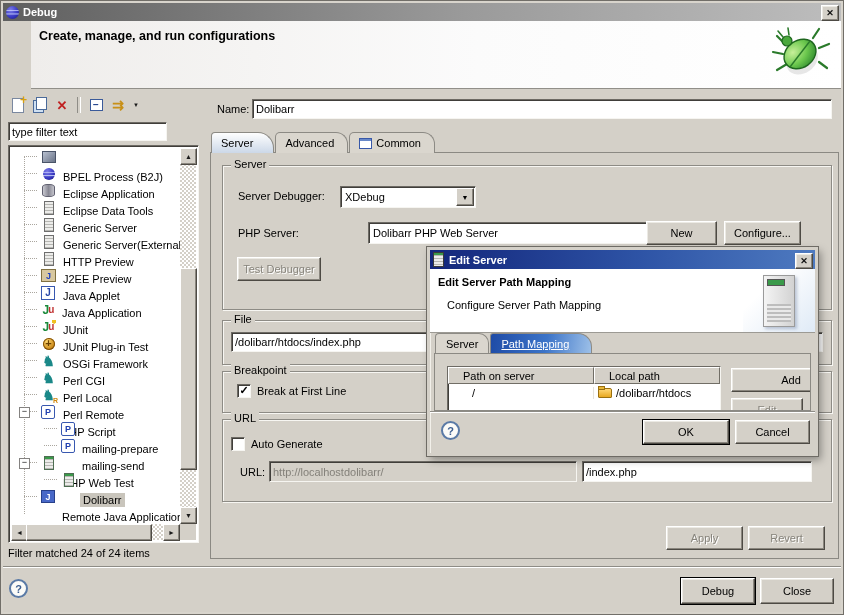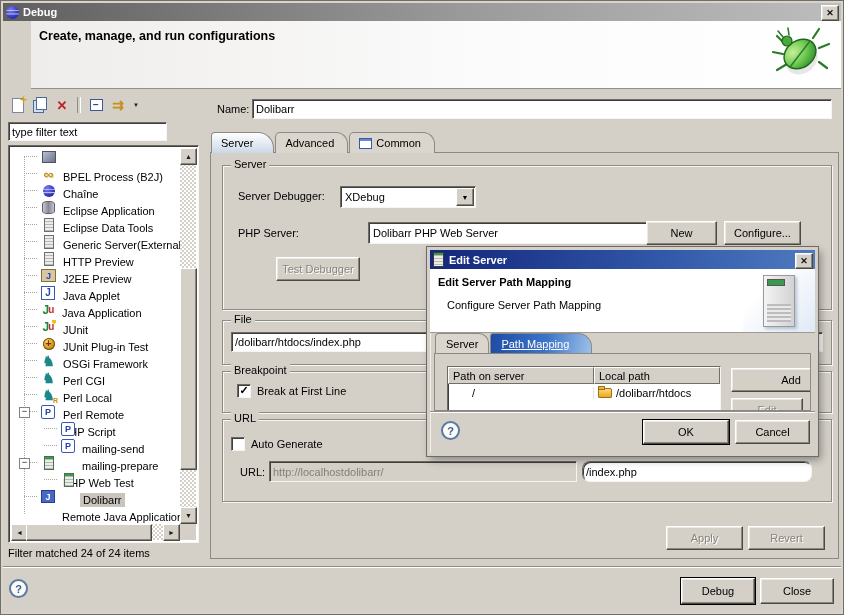--- a/index.html
+++ b/index.html
@@ -156,21 +156,21 @@
   .dtabs{position:relative;height:20px;display:flex;align-items:flex-end;padding-left:5px;}
   .dtab{height:19px;padding:0 10px;margin-right:1px;display:flex;align-items:center;
     background:#dad6ce;border:1px solid #8c8a84;border-bottom:none;border-radius:4px 10px 0 0;}
   .dtab.active{background:linear-gradient(100deg,#1e4ba6,#3c74c8 55%,#9dc0e8);color:#fff;
     text-decoration:underline;border-radius:3px 14px 0 0;padding-right:22px;}
   .dlg-content{position:relative;margin:0 4px;height:56px;border:1px solid #8b8983;background:#d4d0c8;overflow:hidden;}
   .ptable{position:absolute;left:12px;top:12px;width:272px;height:60px;background:#fff;
     border:1px solid;border-color:#6d6a64 #f6f5f1 #f6f5f1 #6d6a64;box-shadow:inset 1px 1px 0 #403e3a;}
   .ptable .hrow{display:flex;}
   .ptable .th{height:17px;box-sizing:border-box;background:#d4d0c8;border:1px solid;border-color:#fff #716e66 #716e66 #fff;
-    display:flex;align-items:center;padding-left:4px;}
+    display:flex;align-items:center;padding-left:14px;}
   .ptable .th:first-child{width:146px;}
   .ptable .th:last-child{width:126px;}
   .ptable .drow{display:flex;height:17px;align-items:center;}
   .ptable .td1{width:146px;padding-left:24px;box-sizing:border-box;border-right:1px solid #e4e2dc;}
   .ptable .td2{display:flex;align-items:center;gap:4px;padding-left:4px;}
   .folder{width:12px;height:8px;background:linear-gradient(#ffd878,#e8a820);border:1px solid #9a7010;
     border-radius:1px 2px 1px 1px;position:relative;flex:none;}
   .folder::before{content:"";position:absolute;left:-1px;top:-3px;width:5px;height:2px;background:#e8b838;border:1px solid #9a7010;}
   .dlg-addbtn{position:absolute;left:296px;top:14px;width:70px;height:22px;padding-left:24px;}
   .dlg-editbtn{position:absolute;left:296px;top:44px;width:70px;height:22px;}
@@ -239,38 +239,38 @@
   <div class="treebox">
     <div class="treerows">
       <div class="treeguide"></div>
 
         <div class="trow">
 
           <span class="ticon i-bpel"></span>
           <span class="tlabel">BPEL Process (B2J)</span>
         </div>
 
-        <div class="trow">
-
-          <span class="ticon i-chain"></span>
-          <span class="tlabel">Chaîne</span>
-        </div>
 
         <div class="trow">
 
           <span class="ticon i-eclipse"></span>
           <span class="tlabel">Eclipse Application</span>
         </div>
 
         <div class="trow">
 
           <span class="ticon i-db"></span>
           <span class="tlabel">Eclipse Data Tools</span>
         </div>
 
+        <div class="trow">
+
+          <span class="ticon i-server"></span>
+          <span class="tlabel">Generic Server</span>
+        </div>
 
         <div class="trow">
 
           <span class="ticon i-server"></span>
           <span class="tlabel">Generic Server(External La</span>
         </div>
 
         <div class="trow">
 
           <span class="ticon i-server"></span>
@@ -333,27 +333,27 @@
 
         <div class="trow">
           <span class="expander show">−</span>
           <span class="ticon i-php"></span>
           <span class="tlabel">PHP Script</span>
         </div>
 
         <div class="trow child">
 
           <span class="ticon i-php"></span>
+          <span class="tlabel">mailing-prepare</span>
+        </div>
+
+        <div class="trow child">
+
+          <span class="ticon i-php"></span>
           <span class="tlabel">mailing-send</span>
-        </div>
-
-        <div class="trow child">
-
-          <span class="ticon i-php"></span>
-          <span class="tlabel">mailing-prepare</span>
         </div>
 
         <div class="trow">
           <span class="expander show">−</span>
           <span class="ticon i-phpweb"></span>
           <span class="tlabel">PHP Web Test</span>
         </div>
 
         <div class="trow selected child">
 
@@ -414,21 +414,21 @@
     <span>XDebug</span>
     <span class="arrowbtn">▼</span>
   </div>
   <div class="label" style="left:238px;top:227px;">PHP Server:</div>
   <div class="combo" style="left:340px;top:222px;width:296px;height:20px;margin-left:28px;">
     <span>Dolibarr PHP Web Server</span>
     <span class="arrowbtn">▼</span>
   </div>
   <div class="btn" style="position:absolute;left:646px;top:221px;width:69px;height:22px;">New</div>
   <div class="btn" style="position:absolute;left:724px;top:221px;width:75px;height:22px;">Configure...</div>
-  <div class="btn disabled" style="position:absolute;left:237px;top:257px;width:82px;height:22px;margin-left:39px;">Test Debugger</div>
+  <div class="btn disabled" style="position:absolute;left:237px;top:257px;width:82px;height:22px;">Test Debugger</div>
 
   <div class="group g-filebox">
     <span class="glabel">File</span>
   </div>
   <div class="field sunken" style="left:231px;top:332px;width:590px;height:18px;">
     <input value="/dolibarr/htdocs/index.php" style="">
   </div>
 
   <div class="group g-bpbox">
     <span class="glabel">Breakpoint</span>
@@ -442,21 +442,21 @@
     <span class="glabel">URL</span>
   </div>
   <span class="cb" style="position:absolute;left:231px;top:437px;">
       <span class="mark">✓</span>
     </span>
   <div class="label" style="left:251px;top:438px;">Auto Generate</div>
   <div class="label" style="left:240px;top:466px;">URL:</div>
   <div class="field sunken disabledf" style="left:269px;top:461px;width:306px;height:19px;">
     <input disabled="" value="http://localhostdolibarr/" style="">
   </div>
-  <div class="field sunken" style="left:582px;top:461px;width:228px;height:19px;border-radius:8px;">
+  <div class="field sunken" style="left:582px;top:461px;width:228px;height:19px;">
     <input value="/index.php" style="">
   </div>
 
   <div class="btn disabled" style="position:absolute;left:666px;top:526px;width:75px;height:22px;">Apply</div>
   <div class="btn disabled" style="position:absolute;left:748px;top:526px;width:75px;height:22px;">Revert</div>
 
   <div class="footer-sep"></div>
   <div class="helpcircle" style="left:9px;top:579px;">?</div>
   <div class="btn default" style="position:absolute;left:681px;top:578px;width:72px;height:24px;">Debug</div>
   <div class="btn" style="position:absolute;left:760px;top:578px;width:72px;height:24px;">Close</div>

